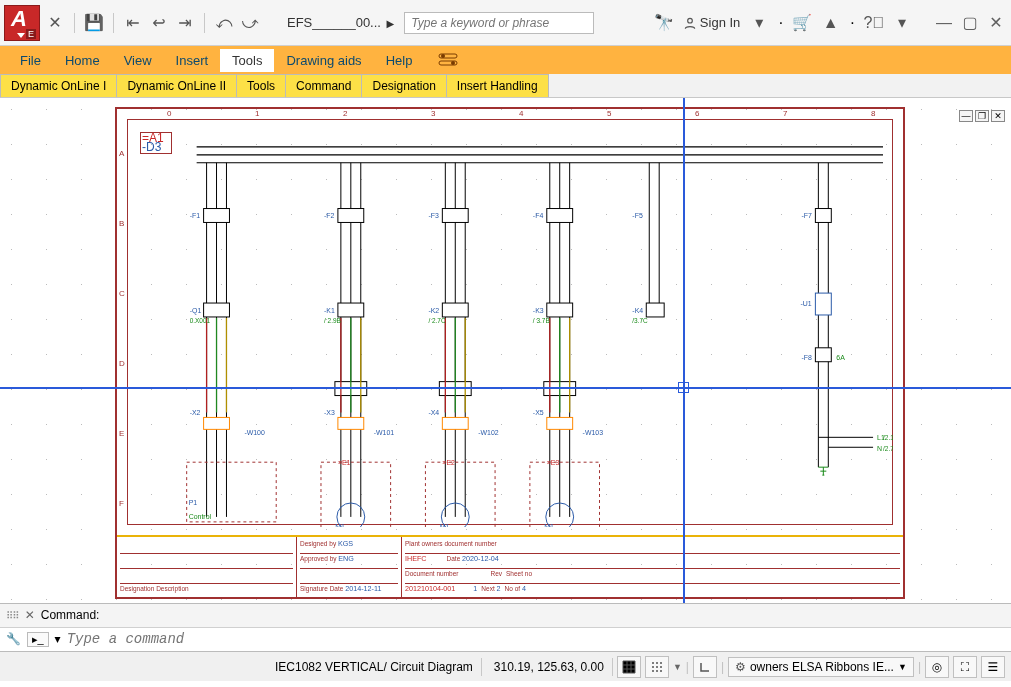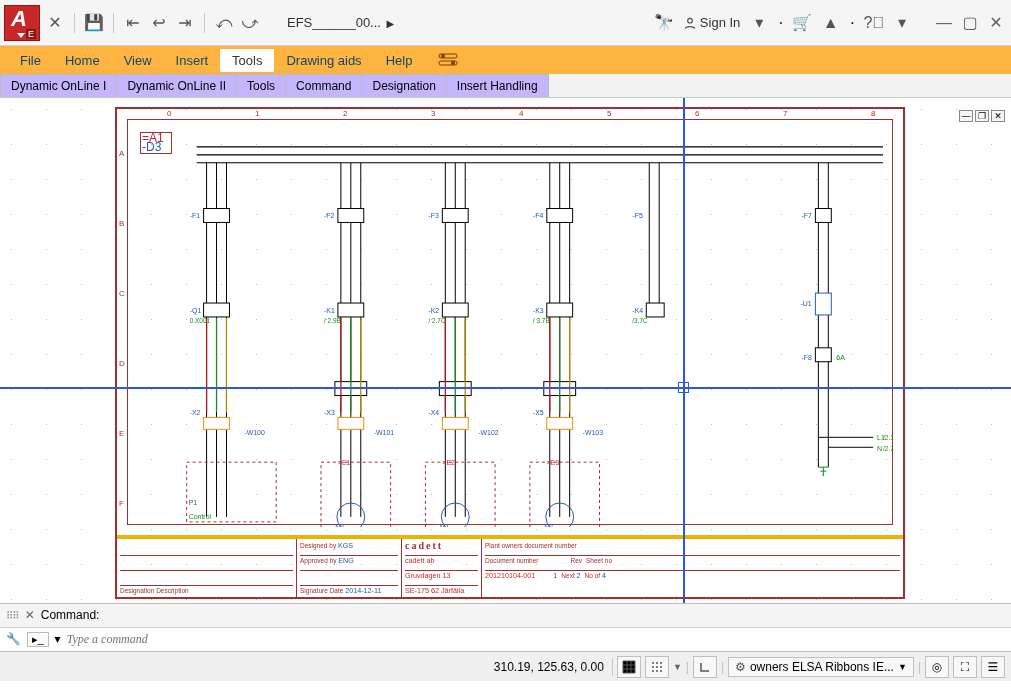--- a/index.html
+++ b/index.html
@@ -21,32 +21,32 @@
 .title-right .signin { font-size: 13px; color: #333; cursor: pointer; display: flex; align-items: center; gap: 3px; }
 .win-controls { display: flex; gap: 4px; margin-left: 12px; }
 .win-controls .wc { width: 22px; height: 22px; display: flex; align-items: center; justify-content: center; cursor: pointer; color: #606060; }
 
 .menubar { height: 28px; background: #ffb340; display: flex; align-items: center; padding: 0 8px; gap: 0; font-size: 13px; }
 .menubar .mitem { padding: 4px 12px; color: #0c4a6e; cursor: pointer; }
 .menubar .mitem.active { background: #fff; color: #333; }
 .menubar .sws { margin-left: 14px; display: flex; align-items: center; }
 
 .ribbon { height: 24px; background: #f2f2f2; border-bottom: 1px solid #c8c8c8; display: flex; align-items: stretch; font-size: 12px; }
-.ribbon .rtab { padding: 3px 10px; border: 1px solid #bbb; border-bottom: none; background: #c4b5fd; cursor: pointer; margin-right: -1px; display: flex; align-items: center; }
+.ribbon .rtab { padding: 3px 10px; border: 1px solid #bbb; border-bottom: none; background: #fde047; cursor: pointer; margin-right: -1px; display: flex; align-items: center; }
 
 .canvas-area { position: relative; height: 505px; background: #fff; overflow: hidden; }
 .dots-bg { position: absolute; inset: 0; background-image: radial-gradient(#bbb 0.7px, transparent 0.7px); background-size: 35px 35px; background-position: -6px -6px; }
 .drawing-frame { position: absolute; left: 115px; top: 9px; width: 790px; height: 492px; border: 2px solid #a03030; }
 .inner-frame { position: absolute; left: 10px; top: 10px; right: 10px; bottom: 72px; border: 1px solid #a03030; }
 .ref-box { position: absolute; left: 12px; top: 12px; width: 32px; height: 22px; border: 1px solid #a03030; font-size: 12px; line-height: 9px; padding: 1px; }
 .ref-box .l1 { color: #c82828; }
 .ref-box .l2 { color: #2a5aa8; }
 .zone-label { position: absolute; font-size: 8px; color: #a03030; }
 
-.tblock { position: absolute; left: 0; right: 0; bottom: 0; height: 62px; border-top: 4px solid #eab308; display: flex; font-size: 7.2px; color: #444; }
+.tblock { position: absolute; left: 0; right: 0; bottom: 0; height: 62px; border-top: 2px solid #eab308; display: flex; font-size: 7.2px; color: #444; }
 .tblock > div { border-right: 1px solid #a03030; padding: 2px 3px; }
 .tblock .c1 { width: 180px; }
 .tblock .c2 { width: 105px; }
 .tblock .c3 { width: 150px; }
 .tblock .c4 { width: 80px; }
 .tblock .c5 { flex: 1; border-right: none; }
 .tblock .row { border-bottom: 1px solid #a03030; height: 15px; line-height: 10px; display: flex; }
 .tblock .row:last-child { border-bottom: none; }
 .tblock .lbl { color: #a03030; font-size: 6.5px; }
 .tblock .val { color: #c82828; }
@@ -63,21 +63,21 @@
 
 .circuit-svg { position: absolute; left: 10px; top: 10px; right: 10px; bottom: 72px; pointer-events: none; }
 
 .cmd-area { height: 48px; background: #f4f4f4; border-top: 1px solid #bbb; display: flex; flex-direction: column; font-family: "Consolas", monospace; font-size: 12px; }
 .cmd-hist { height: 24px; padding: 3px 6px; display: flex; align-items: center; gap: 6px; border-bottom: 1px solid #d0d0d0; }
 .cmd-hist .drag { color: #888; font-size: 10px; letter-spacing: -1px; }
 .cmd-hist .x { color: #666; cursor: pointer; }
 .cmd-input-row { height: 24px; padding: 2px 6px; display: flex; align-items: center; gap: 6px; background: #fff; }
 .cmd-input-row .wrench { color: #666; }
 .cmd-input-row .prompt-box { border: 1px solid #bbb; padding: 0 4px; background: #fafafa; font-size: 11px; }
-.cmd-input-row input { flex: 1; border: none; outline: none; font-family: Liberation Serif, serif; font-size: 12px; font-style: italic; color: #888; background: transparent; }
+.cmd-input-row input { flex: 1; border: none; outline: none; font-family: Liberation Mono, monospace; font-size: 14px; font-style: italic; color: #888; background: transparent; }
 
 .statusbar { height: 30px; background: #f0f0f0; border-top: 1px solid #bbb; display: flex; align-items: center; font-size: 12px; padding: 0 6px; gap: 4px; }
 .statusbar .seg { padding: 2px 8px; border-right: 1px solid #c8c8c8; white-space: nowrap; }
 .statusbar .btn { width: 24px; height: 22px; border: 1px solid #c0c0c0; background: #f8f8f8; display: flex; align-items: center; justify-content: center; cursor: pointer; font-size: 12px; }
 .statusbar .spacer { flex: 1; }
 .statusbar .ws { display: flex; align-items: center; gap: 4px; border: 1px solid #c0c0c0; padding: 2px 6px; background: #f8f8f8; cursor: pointer; }
 .statusbar .gear { color: #555; }
 </style>
 </head>
 <body>
@@ -94,20 +94,21 @@
     <span class="ico">⇤</span>
     <span class="ico">↩</span>
     <span class="ico">⇥</span>
     <span class="sep"></span>
     <span class="ico">⤺</span>
     <span class="ico">⤻</span>
   </div>
   <div class="title-doc">
     <span>EFS______00...</span> <span class="arrow">▶</span>
   </div>
+  <input class="search-box" placeholder="Type a keyword or phrase" style="">
   <div class="title-right">
     <span class="ico">🔭</span>
     <span class="signin">
       <svg width="14" height="14" viewBox="0 0 24 24" fill="none" stroke="#555" stroke-width="2">
           <circle cx="12" cy="8" r="4"></circle>
           <path d="M4 22c0-5 16-5 16 0"></path>
         </svg>
       <span>Sign In</span>
     </span>
     <span class="ico">▾</span>
@@ -323,38 +324,25 @@
         <div class="row">
             <span class="lbl">Approved by&nbsp;</span>
             <span class="blue">ENG</span>
           </div>
         <div class="row"></div>
         <div class="row">
             <span class="lbl">Signature&nbsp;Date&nbsp;</span>
             <span class="blue">2014-12-11</span>
           </div>
       </div>
-      <div class="c4">
-        <div class="row">
-            <span class="logo">cadett</span>
-          </div>
-        <div class="row">
-            <span class="val">cadett ab</span>
-          </div>
-        <div class="row">
-            <span class="val">Gruvdagen 13</span>
-          </div>
-        <div class="row">
-            <span class="val">SE-175 62 Järfälla</span>
-          </div>
-      </div>
       <div class="c5">
         <div class="row">
             <span class="lbl">Plant owners document number</span>
           </div>
+        <div class="row"><span class="val">IHEFC</span>&nbsp;&nbsp;&nbsp;&nbsp;&nbsp;&nbsp;&nbsp;&nbsp;&nbsp;&nbsp;<span class="lbl">Date&nbsp;</span><span class="blue">2020-12-04</span></div>
         <div class="row"><span class="lbl">Document number</span>&nbsp;&nbsp;&nbsp;&nbsp;&nbsp;&nbsp;&nbsp;&nbsp;&nbsp;&nbsp;&nbsp;&nbsp;&nbsp;&nbsp;&nbsp;&nbsp;<span class="lbl">Rev</span>&nbsp;&nbsp;<span class="lbl">Sheet no</span></div>
         <div class="row"><span class="val">201210104-001</span>&nbsp;&nbsp;&nbsp;&nbsp;&nbsp;&nbsp;&nbsp;&nbsp;&nbsp;<span class="blue">1</span>&nbsp;&nbsp;<span class="lbl">Next&nbsp;</span><span class="blue">2</span>&nbsp;&nbsp;<span class="lbl">No of&nbsp;</span><span class="blue">4</span></div>
       </div>
     </div>
   </div>
 
   <div class="cursor-cross-v"></div>
   <div class="cursor-cross-h"></div>
   <div class="cursor-box"></div>
 </div>
@@ -368,20 +356,21 @@
   <div class="cmd-input-row">
     <span class="wrench">🔧</span>
     <span class="prompt-box">▸_</span>
     <span>▾</span>
     <input placeholder="Type a command" style="">
   </div>
 </div>
 
 <div class="statusbar">
   <div class="spacer"></div>
+  <div class="seg">IEC1082 VERTICAL/ Circuit Diagram</div>
   <div class="seg">310.19, 125.63, 0.00</div>
   <span class="btn">
       <svg width="14" height="14">
         <g stroke="#555" stroke-width="1">
           <path d="M1 1h12v12h-12z M1 5h12 M1 9h12 M5 1v12 M9 1v12"></path>
         </g>
       </svg>
     </span>
   <span class="btn">
       <svg width="14" height="14">

